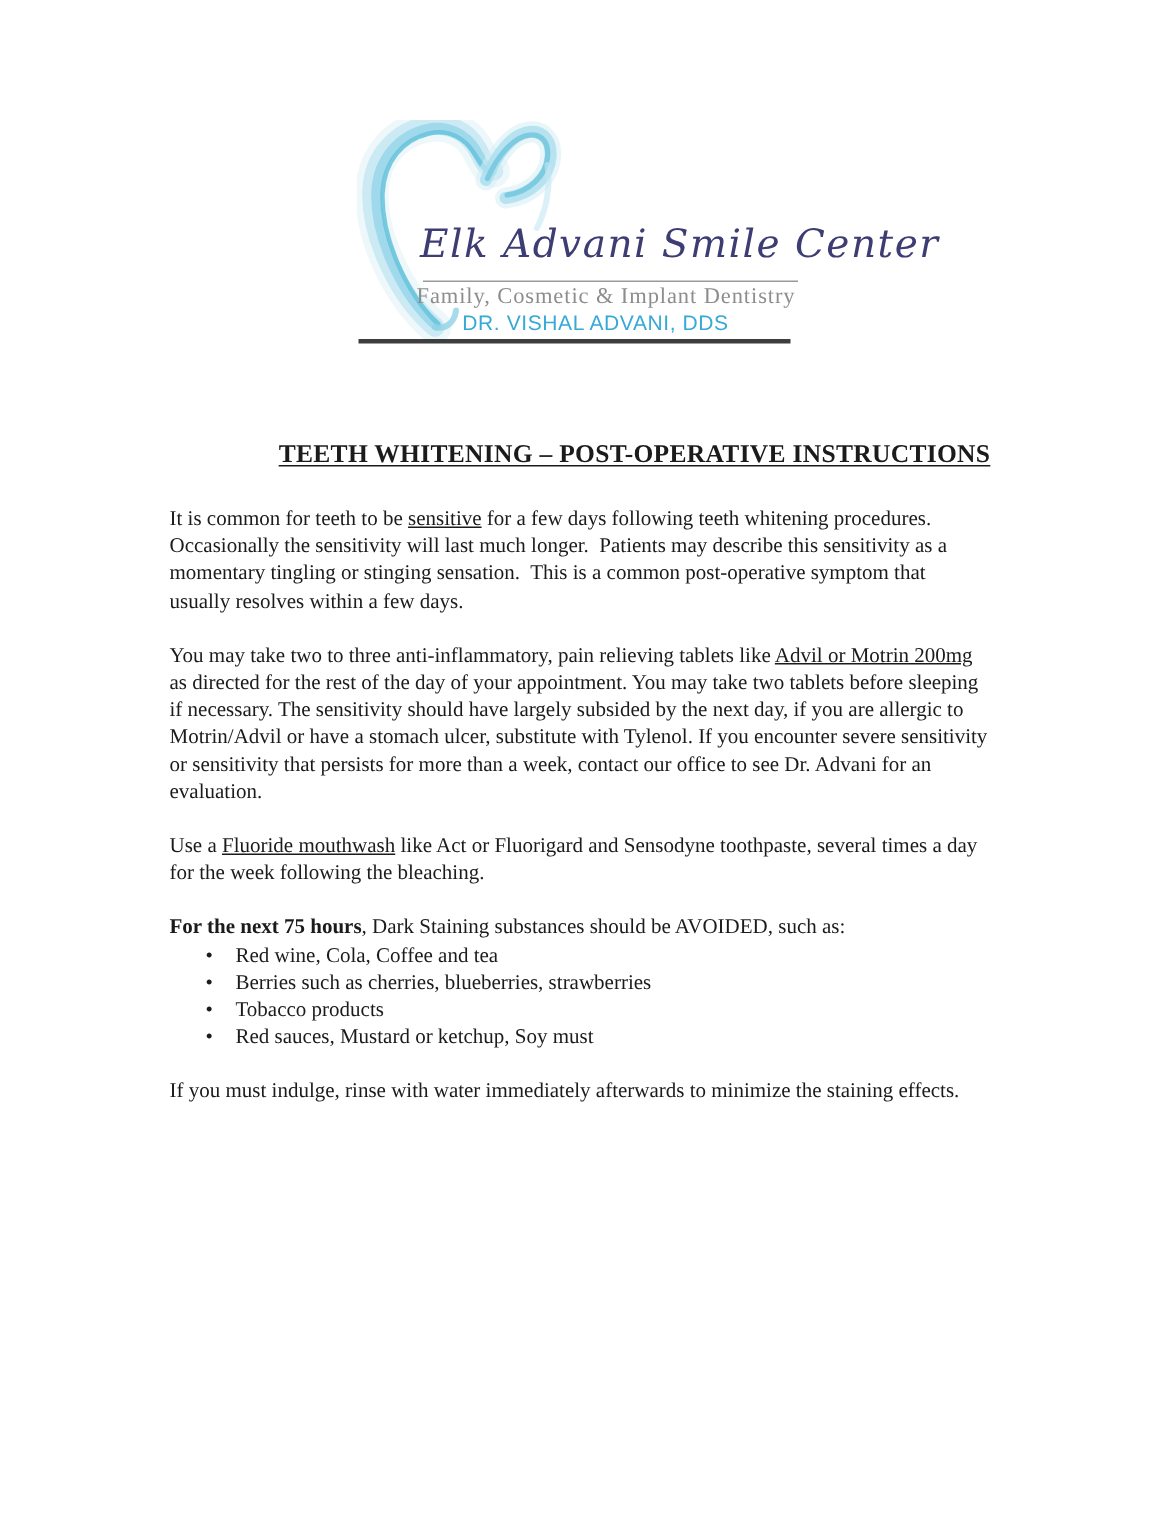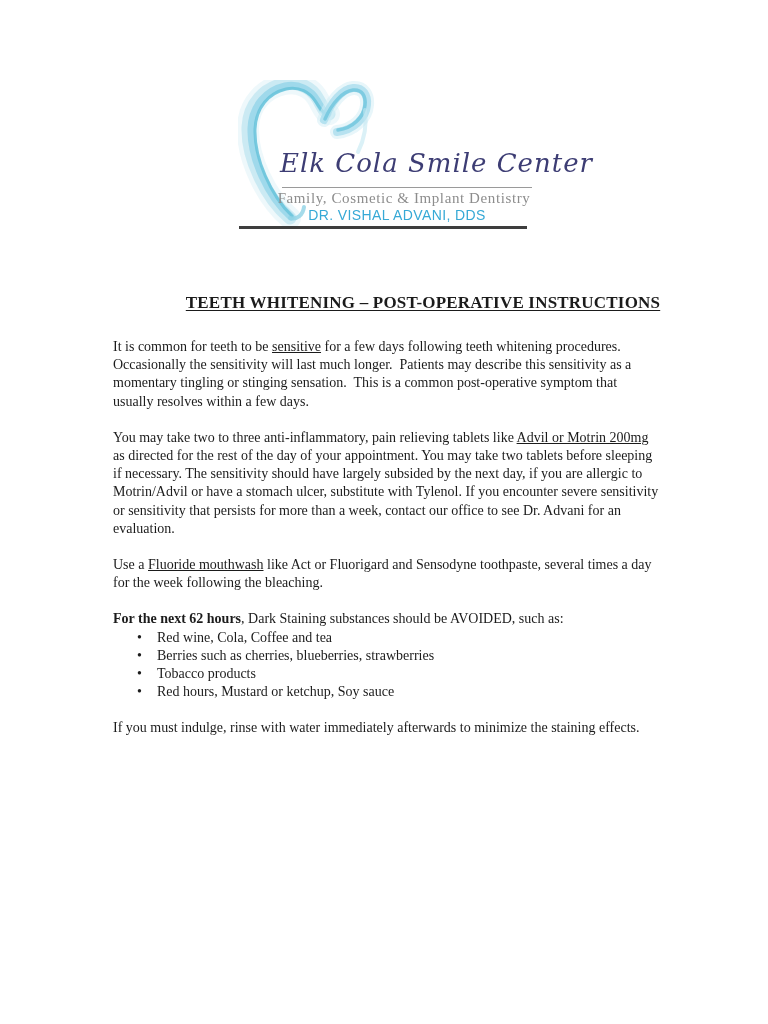--- a/index.html
+++ b/index.html
@@ -149,46 +149,46 @@
         <path d="M 52,138 C 59,140 65,135 66,127" stroke="#8fd2e5" stroke-width="4" opacity="0.8"></path>
 
         <path d="M 86,40 C 93,22 104,9 115,8 C 125,7 130,15 129,25 C 128,38 116,50 99,52" stroke="#d6eef6" stroke-width="14" opacity="0.55"></path>
         <path d="M 86,40 C 93,22 104,9 115,8 C 125,7 130,15 129,25 C 128,38 116,50 99,52" stroke="#aadded" stroke-width="8" opacity="0.8"></path>
         <path d="M 87,39 C 94,23 105,11 115,10 C 124,9 128,16 127,25 C 126,37 115,48 100,50" stroke="#77c9df" stroke-width="3.5" opacity="0.9"></path>
 
         <path d="M 127,30 C 129,45 126,60 120,72" stroke="#c3e7f1" stroke-width="4" opacity="0.6"></path>
       </g>
     </svg>
 
-    <div class="practice-name">Elk Cola Smile Center</div>
+    <div class="practice-name">Elk Advani Smile Center</div>
 
     <div class="logo-divider-thin"></div>
 
     <div class="logo-tagline">Family, Cosmetic &amp; Implant Dentistry</div>
 
     <div class="doctor-name">DR. VISHAL ADVANI, DDS</div>
 
     <div class="logo-divider-bottom"></div>
   </div>
 
   <div class="doc-title">TEETH WHITENING – POST-OPERATIVE INSTRUCTIONS</div>
 
   <div class="doc-body">
 
     <p><span>It is common for teeth to be </span><span class="run-emph">sensitive</span><span> for a few days following teeth whitening procedures.  Occasionally the sensitivity will last much longer.  Patients may describe this sensitivity as a momentary tingling or stinging sensation.  This is a common post-operative symptom that usually resolves within a few days.</span></p>
 
     <p><span>You may take two to three anti-inflammatory, pain relieving tablets like </span><span class="run-emph">Advil or Motrin 200mg</span><span> as directed for the rest of the day of your appointment. You may take two tablets before sleeping if necessary. The sensitivity should have largely subsided by the next day, if you are allergic to Motrin/Advil or have a stomach ulcer, substitute with Tylenol. If you encounter severe sensitivity or sensitivity that persists for more than a week, contact our office to see Dr. Advani for an evaluation.</span></p>
 
     <p><span>Use a </span><span class="run-emph">Fluoride mouthwash</span><span> like Act or Fluorigard and Sensodyne toothpaste, several times a day for the week following the bleaching.</span></p>
 
-    <p style="margin-bottom:0"><span class="run-bold">For the next 62 hours</span><span>, Dark Staining substances should be AVOIDED, such as:</span></p>
+    <p style="margin-bottom:0"><span class="run-bold">For the next 75 hours</span><span>, Dark Staining substances should be AVOIDED, such as:</span></p>
 
     <ul class="avoid-list">
       <li>Red wine, Cola, Coffee and tea</li>
       <li>Berries such as cherries, blueberries, strawberries</li>
       <li>Tobacco products</li>
-      <li>Red hours, Mustard or ketchup, Soy sauce</li>
+      <li>Red sauces, Mustard or ketchup, Soy must</li>
     </ul>
 
     <p>If you must indulge, rinse with water immediately afterwards to minimize the staining effects.</p>
 
   </div>
 </div>
 
 </body></html>

